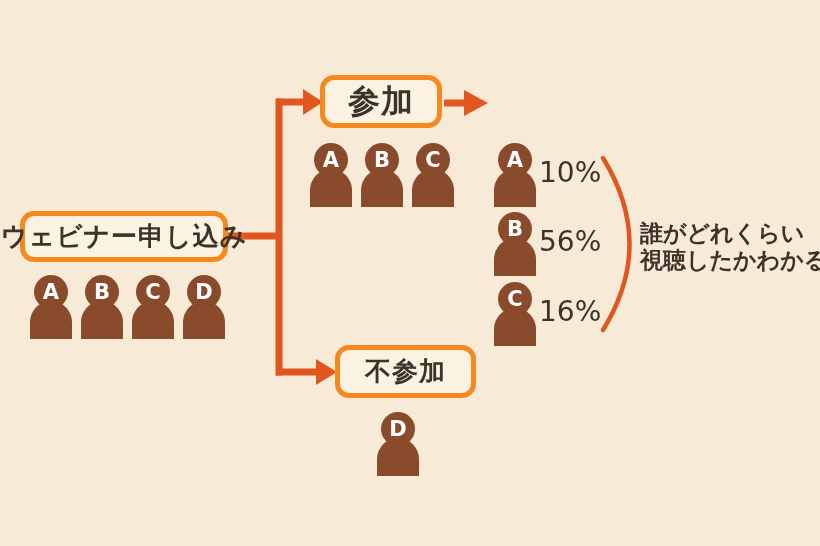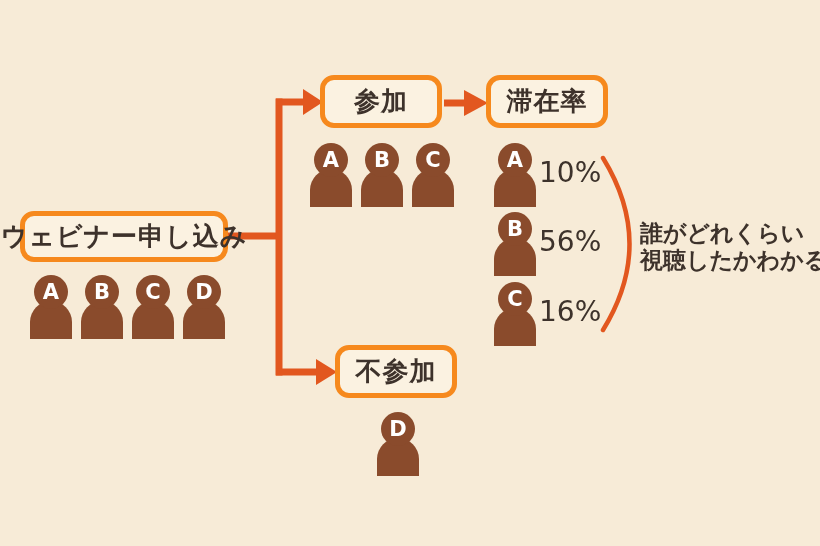--- a/index.html
+++ b/index.html
@@ -48,23 +48,23 @@
     background: var(--box_fill);
     color: var(--text);
     font-weight: bold;
     display: flex;
     align-items: center;
     justify-content: center;
     letter-spacing: 1px;
     white-space: nowrap;
   }
   .box-signup   { left: 20px;  top: 211px; width: 208px; height: 51px; font-size: 26px; }
-  .box-attend   { left: 320px; top: 75px;  width: 122px; height: 53px; font-size: 26px; }
+  .box-attend   { left: 320px; top: 75px;  width: 122px; height: 53px; font-size: 32px; }
   .box-retention{ left: 486px; top: 75px;  width: 122px; height: 53px; font-size: 26px; }
-  .box-absent   { left: 335px; top: 345px; width: 122px; height: 53px; font-size: 26px; }
+  .box-absent   { left: 335px; top: 345px; width: 141px; height: 53px; font-size: 26px; }
 
   .person {
     position: relative;
     width: 42px;
     height: 64px;
     flex: 0 0 auto;
   }
   .person .head {
     position: absolute;
     top: 0; left: 50%;
@@ -201,23 +201,20 @@
       <div class="torso"></div>
     </div>
     <div class="person">
       <div class="head">
           <span>C</span>
         </div>
       <div class="torso"></div>
     </div>
   </div>
 
-  <div class="box box-retention">
-    <span>滞在率</span>
-  </div>
 
   <div class="rate-row rate-row-0">
     <div class="person">
       <div class="head">
           <span>A</span>
         </div>
       <div class="torso"></div>
     </div>
     <span class="rate">10%</span>
   </div>

